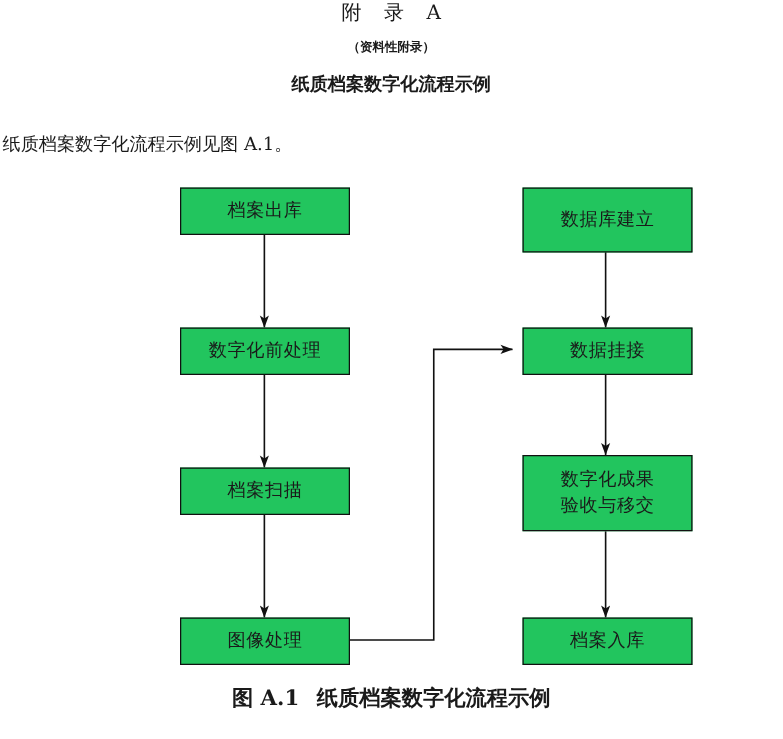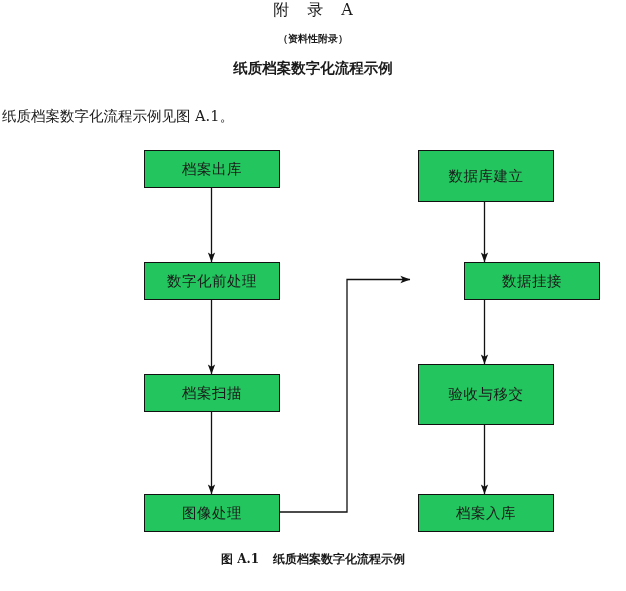--- a/index.html
+++ b/index.html
@@ -87,21 +87,21 @@
   }
   .node .line2 { display: block; }
 
   
   .caption {
     position: absolute;
     left: 0;
     top: 548px;
     width: 626px;
     text-align: center;
-    font-size: 12px;
+    font-size: 17px;
     font-weight: bold;
     line-height: 22px;
   }
   .caption .cap-sep {
     display: inline-block;
     width: 14px;
   }
 </style>
 </head>
 <body>
@@ -153,25 +153,26 @@
 </div>
 
 <div class="node" style="left:144px; top:494px; width:136px; height:38px;">
   <span>图像处理</span>
 </div>
 
 <div class="node" style="left:418px; top:150px; width:136px; height:52px;">
   <span>数据库建立</span>
 </div>
 
-<div class="node" style="left:418px; top:262px; width:136px; height:38px;margin-left:46px;">
+<div class="node" style="left:418px; top:262px; width:136px; height:38px;">
   <span>数据挂接</span>
 </div>
 
 <div class="node" style="left:418px; top:364px; width:136px; height:61px;">
+  <span>数字化成果</span>
   <span class="line2">验收与移交</span>
 </div>
 
 <div class="node" style="left:418px; top:494px; width:136px; height:38px;">
   <span>档案入库</span>
 </div>
 
 <div class="caption">
   <span>图 A.1</span><span class="cap-sep"></span><span>纸质档案数字化流程示例</span>
 </div>

